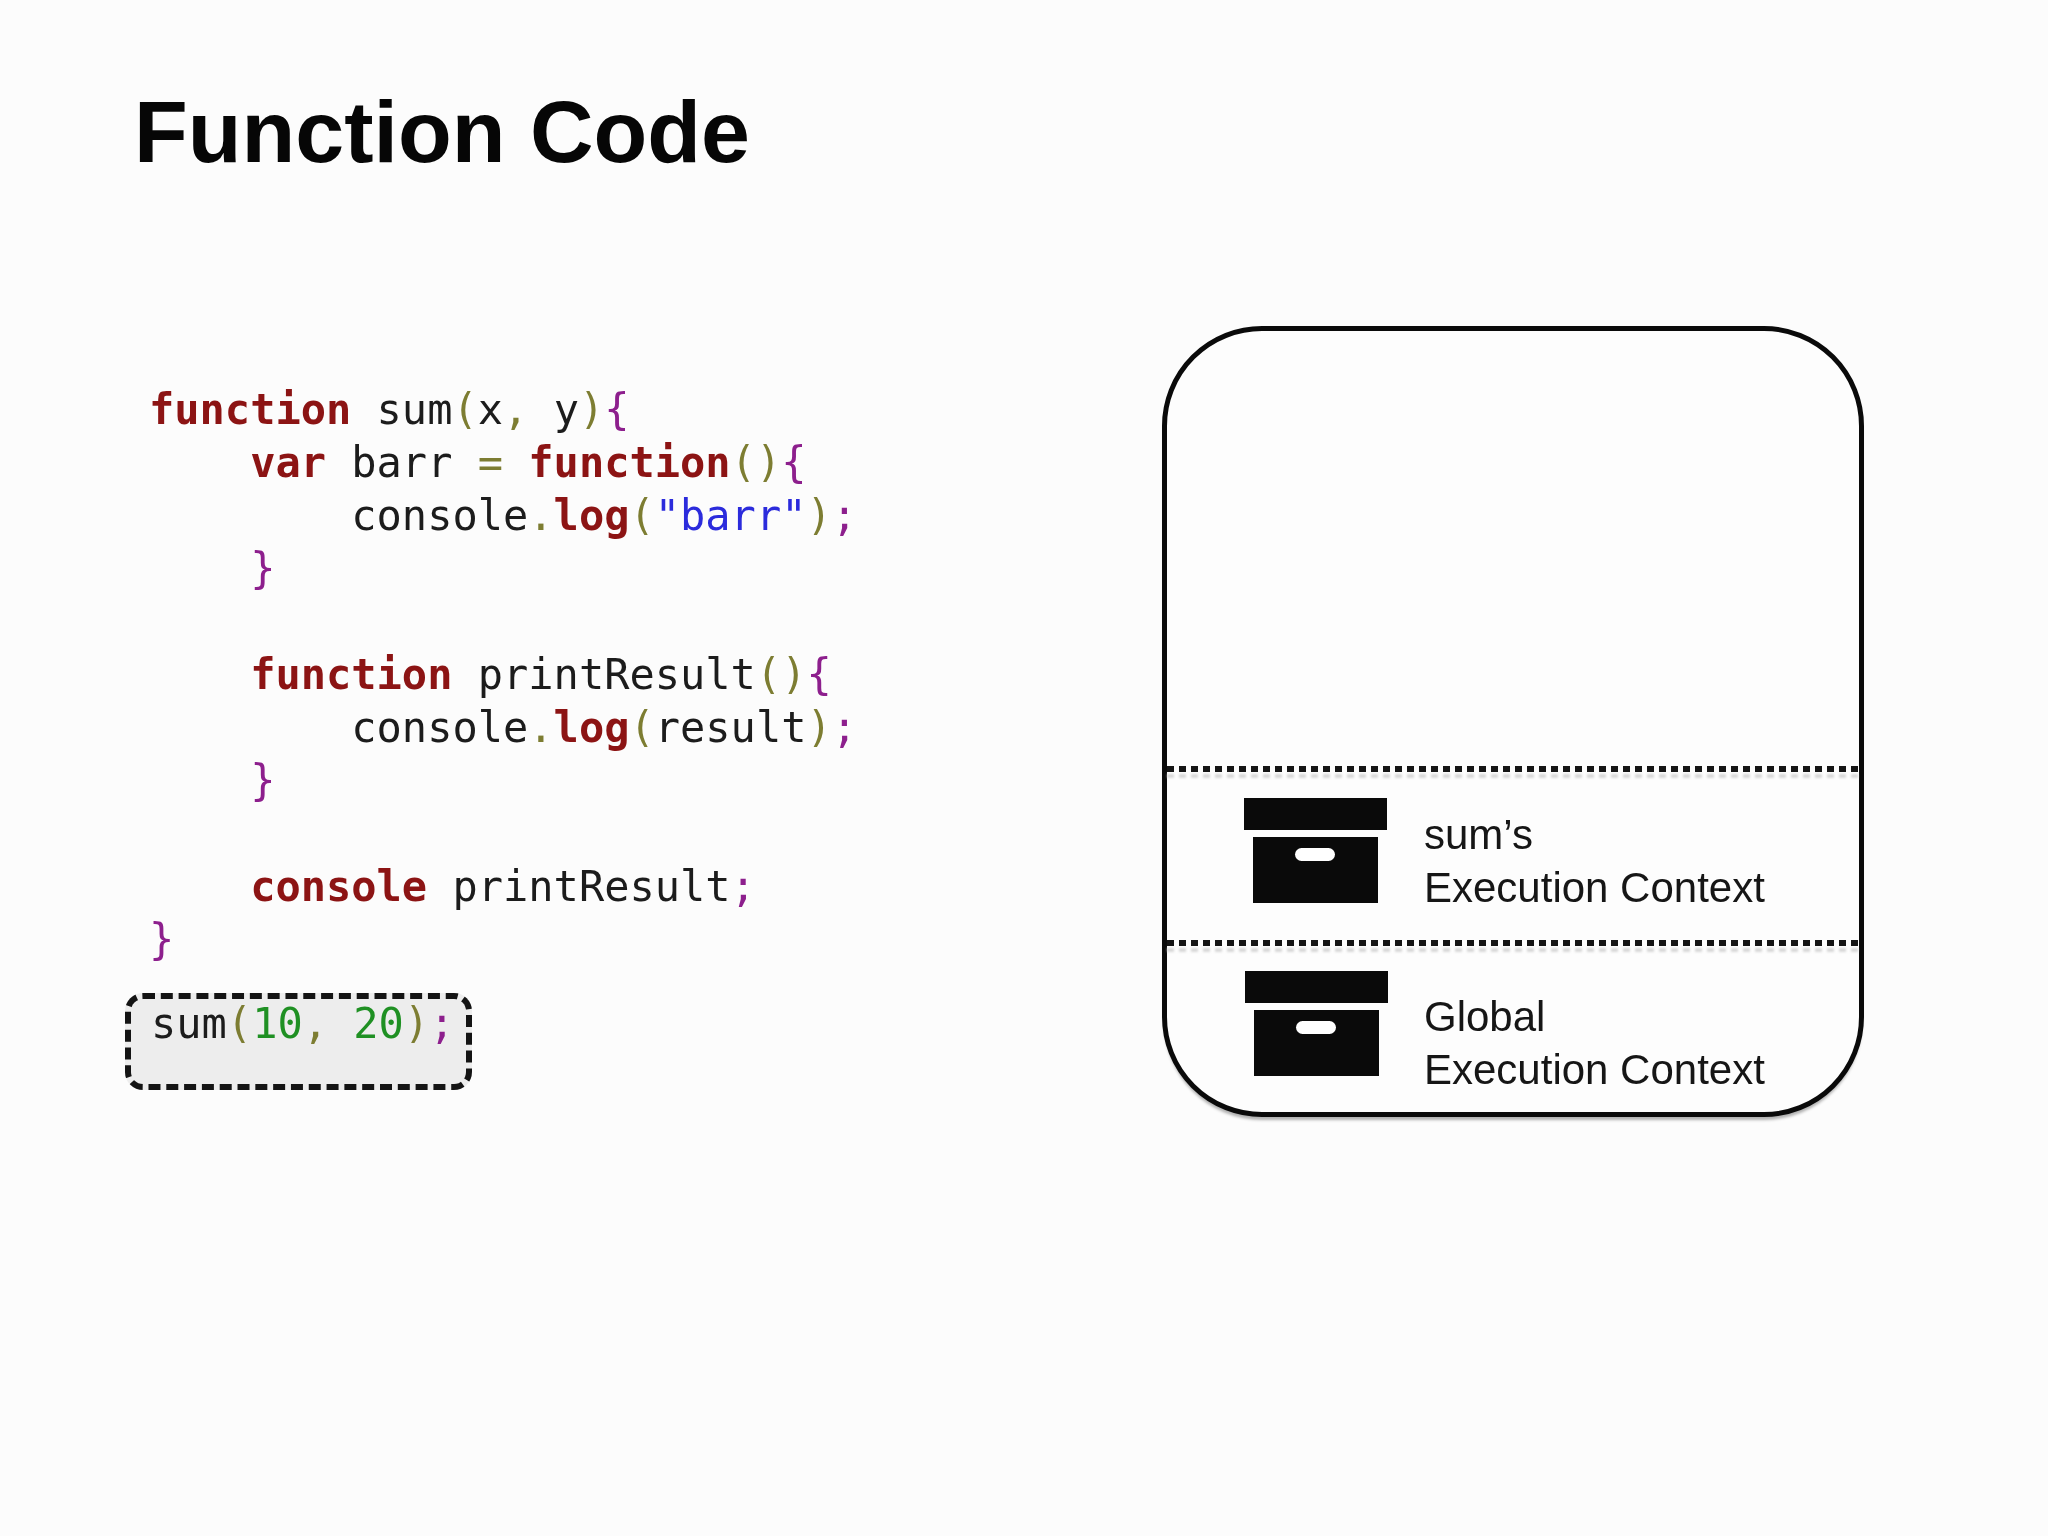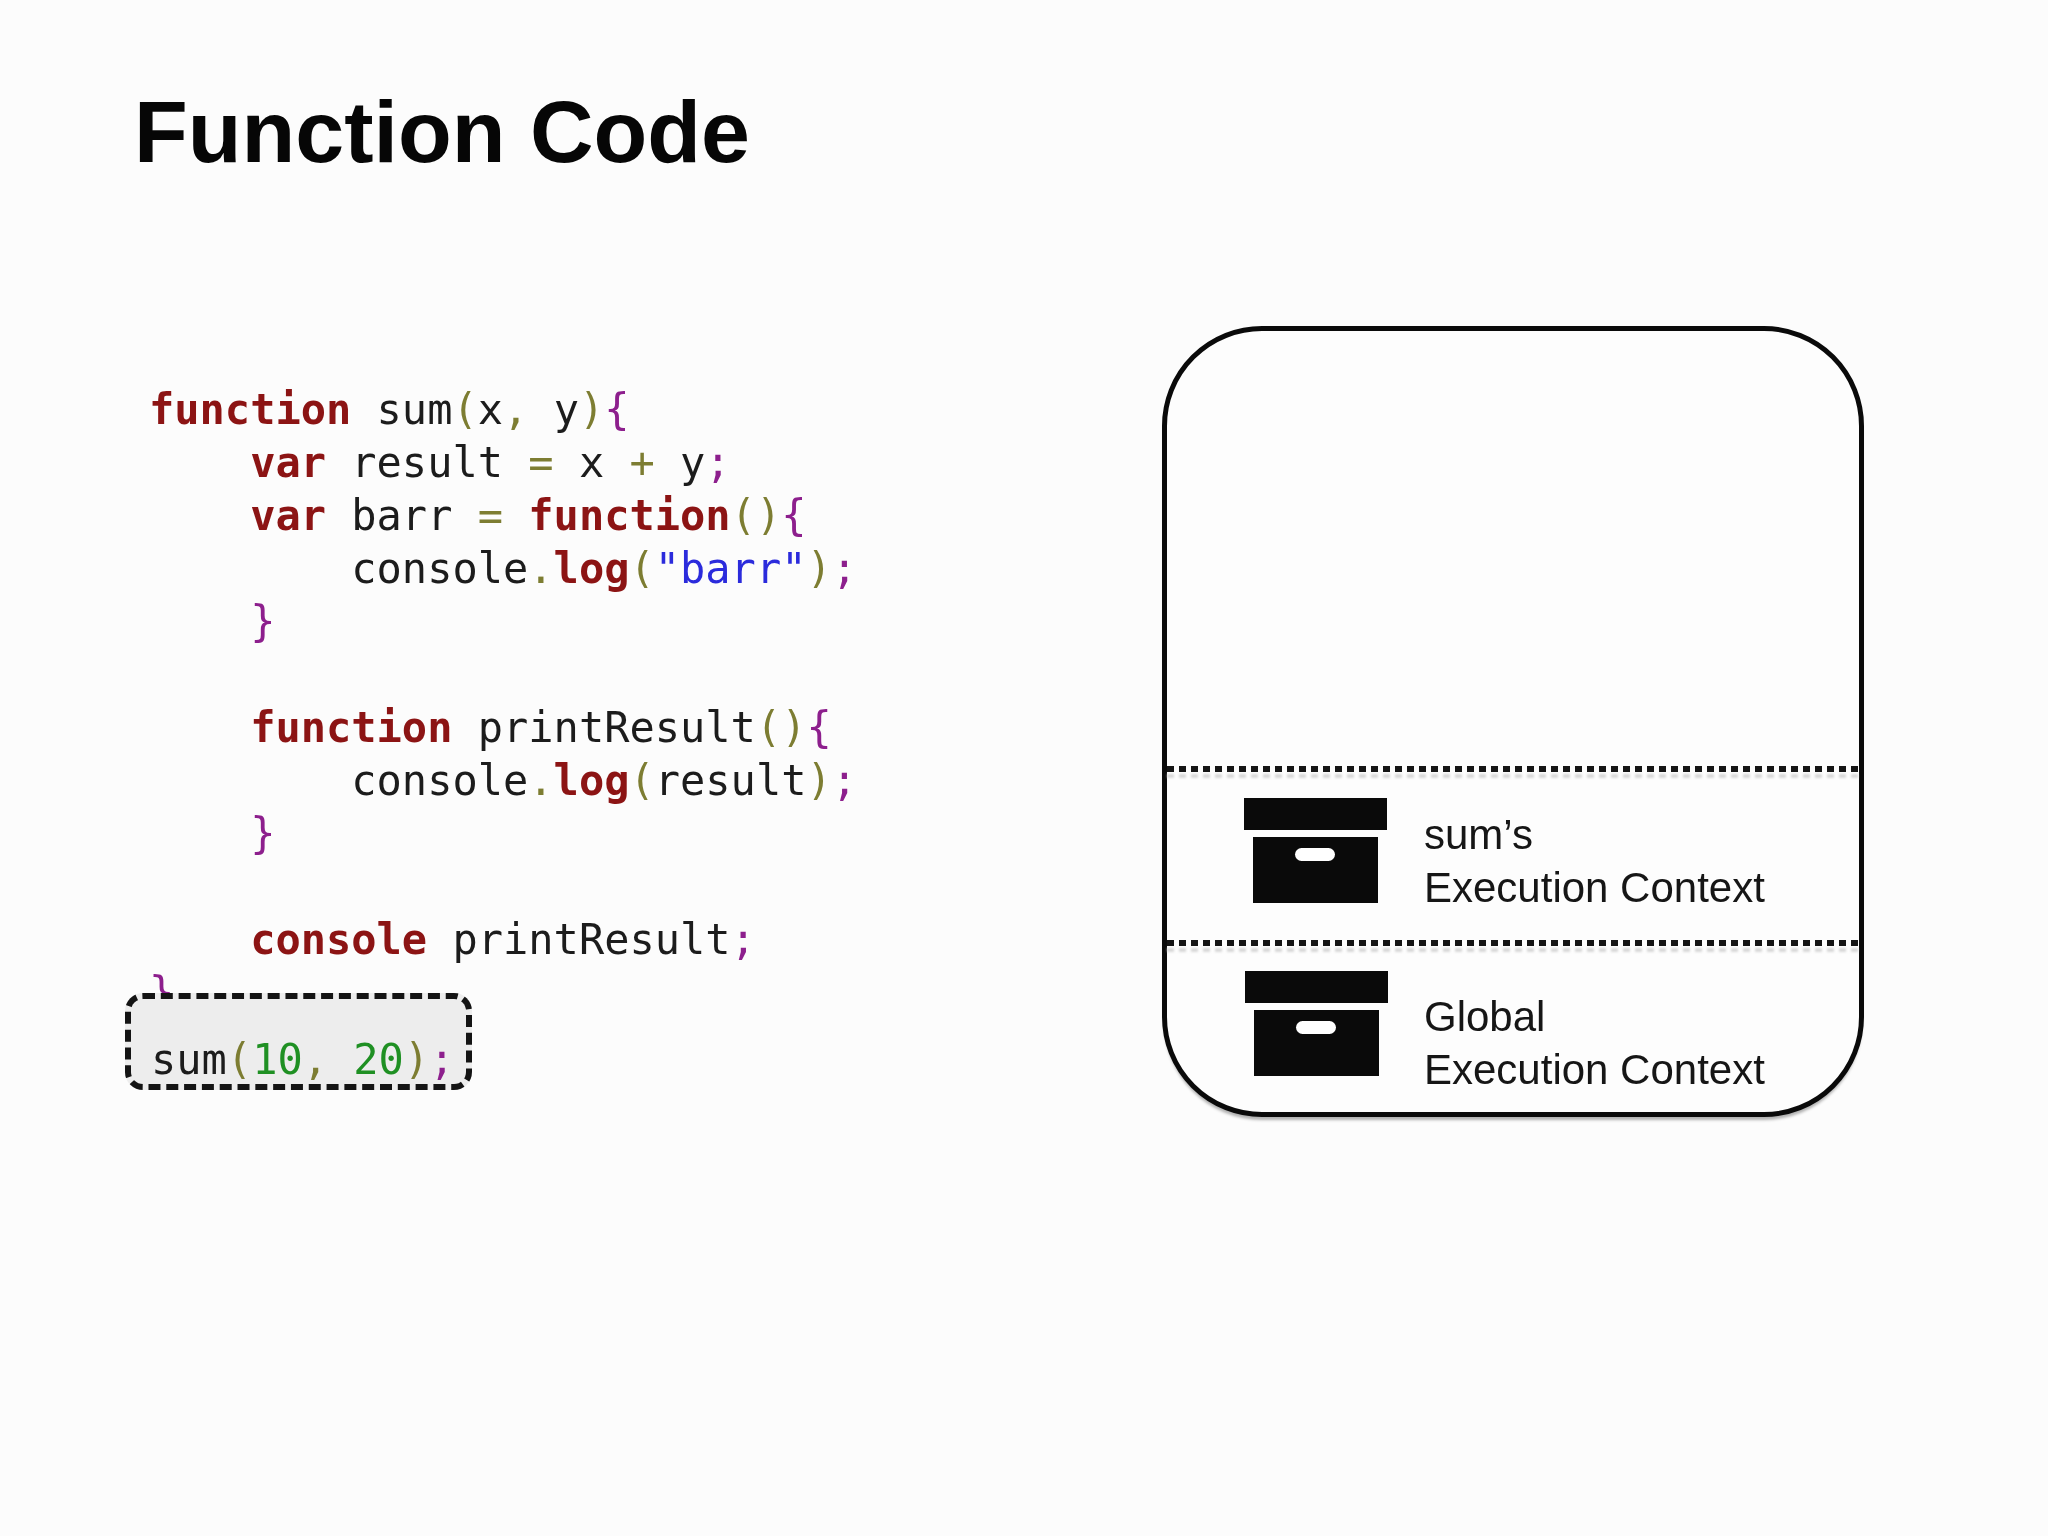--- a/index.html
+++ b/index.html
@@ -39,21 +39,21 @@
   .tok-plain   { color:var(--c-plain,#1c1c1c); }
 
   
   #call-box {
     position:absolute; left:125px; top:993px;
     width:347px; height:97px;
     box-sizing:border-box;
     border:6px dashed #141414;
     border-radius:18px;
     background:#ededed;
-    display:flex; align-items:flex-end;
+    display:flex; align-items:flex-start;
     padding-left:20px;
   }
   #call-expression {
     font-family:"DejaVu Sans Mono", monospace;
     font-size:42px;
     white-space:pre;
   }
 
   
   #stack {
@@ -95,21 +95,20 @@
     margin-top:24px;
   }
 </style>
 </head>
 <body>
 
 <h1 id="title">Function Code</h1>
 
 <div id="code">
     <div class="code-line"><span class="tok-keyword">function</span><span class="tok-plain"> sum</span><span class="tok-punct">(</span><span class="tok-plain">x</span><span class="tok-punct">,</span><span class="tok-plain"> y</span><span class="tok-punct">)</span><span class="tok-brace">{</span></div>
-    <div class="code-line"><span class="tok-plain">    </span><span class="tok-keyword">var</span><span class="tok-plain"> result </span><span class="tok-punct">=</span><span class="tok-plain"> x </span><span class="tok-punct">+</span><span class="tok-plain"> y</span><span class="tok-brace">;</span></div>
     <div class="code-line"><span class="tok-plain">    </span><span class="tok-keyword">var</span><span class="tok-plain"> barr </span><span class="tok-punct">=</span><span class="tok-plain"> </span><span class="tok-keyword">function</span><span class="tok-punct">()</span><span class="tok-brace">{</span></div>
     <div class="code-line"><span class="tok-plain">        console</span><span class="tok-punct">.</span><span class="tok-keyword">log</span><span class="tok-punct">(</span><span class="tok-string">"barr"</span><span class="tok-punct">)</span><span class="tok-brace">;</span></div>
     <div class="code-line"><span class="tok-plain">    </span><span class="tok-brace">}</span></div>
     <div class="code-line">&nbsp;</div>
     <div class="code-line"><span class="tok-plain">    </span><span class="tok-keyword">function</span><span class="tok-plain"> printResult</span><span class="tok-punct">()</span><span class="tok-brace">{</span></div>
     <div class="code-line"><span class="tok-plain">        console</span><span class="tok-punct">.</span><span class="tok-keyword">log</span><span class="tok-punct">(</span><span class="tok-plain">result</span><span class="tok-punct">)</span><span class="tok-brace">;</span></div>
     <div class="code-line"><span class="tok-plain">    </span><span class="tok-brace">}</span></div>
     <div class="code-line">&nbsp;</div>
     <div class="code-line"><span class="tok-plain">    </span><span class="tok-keyword">console</span><span class="tok-plain"> printResult</span><span class="tok-brace">;</span></div>
     <div class="code-line"><span class="tok-brace">}</span></div>

